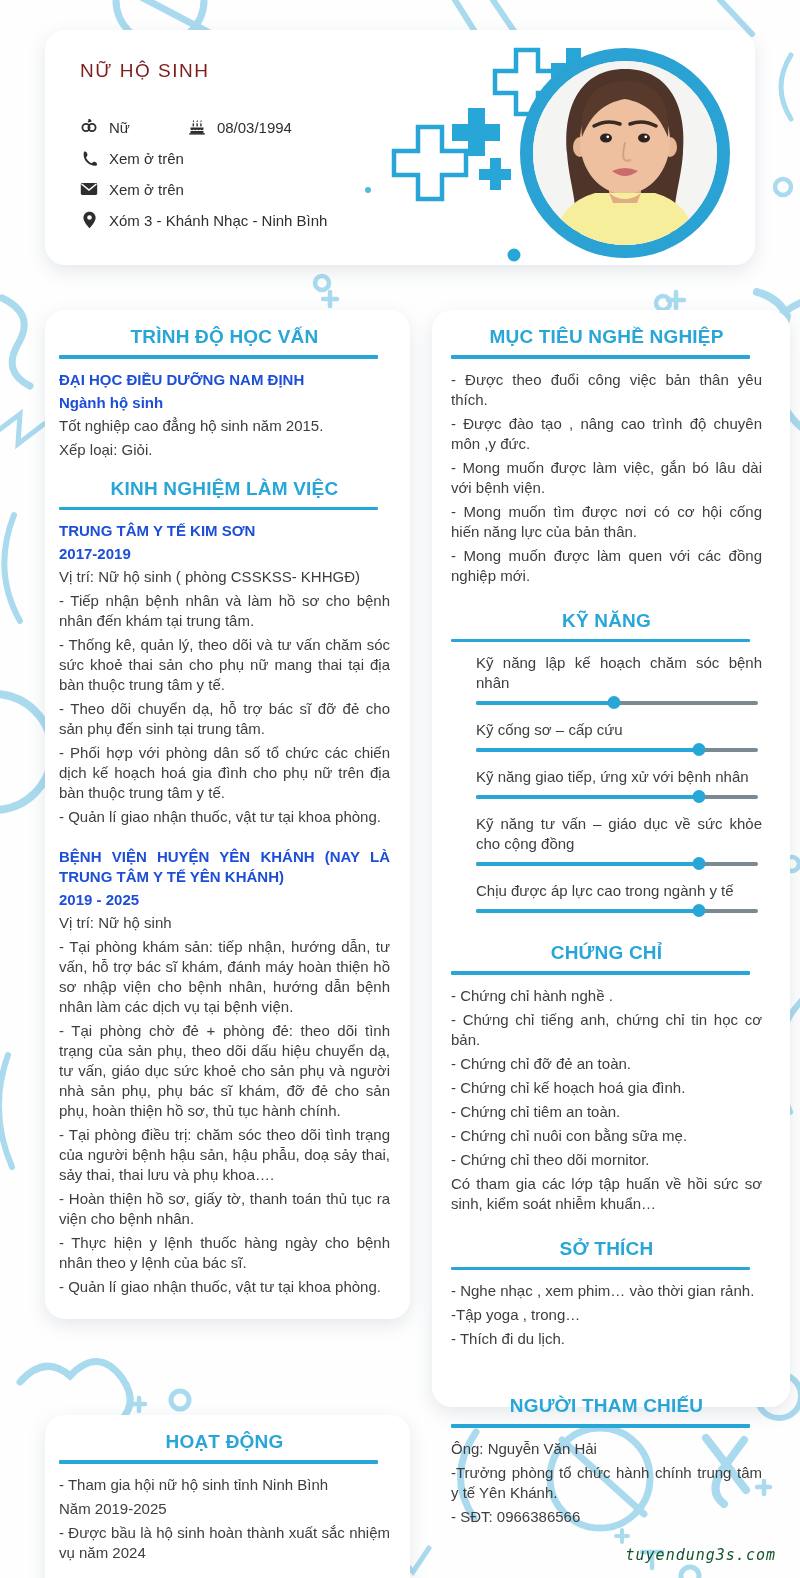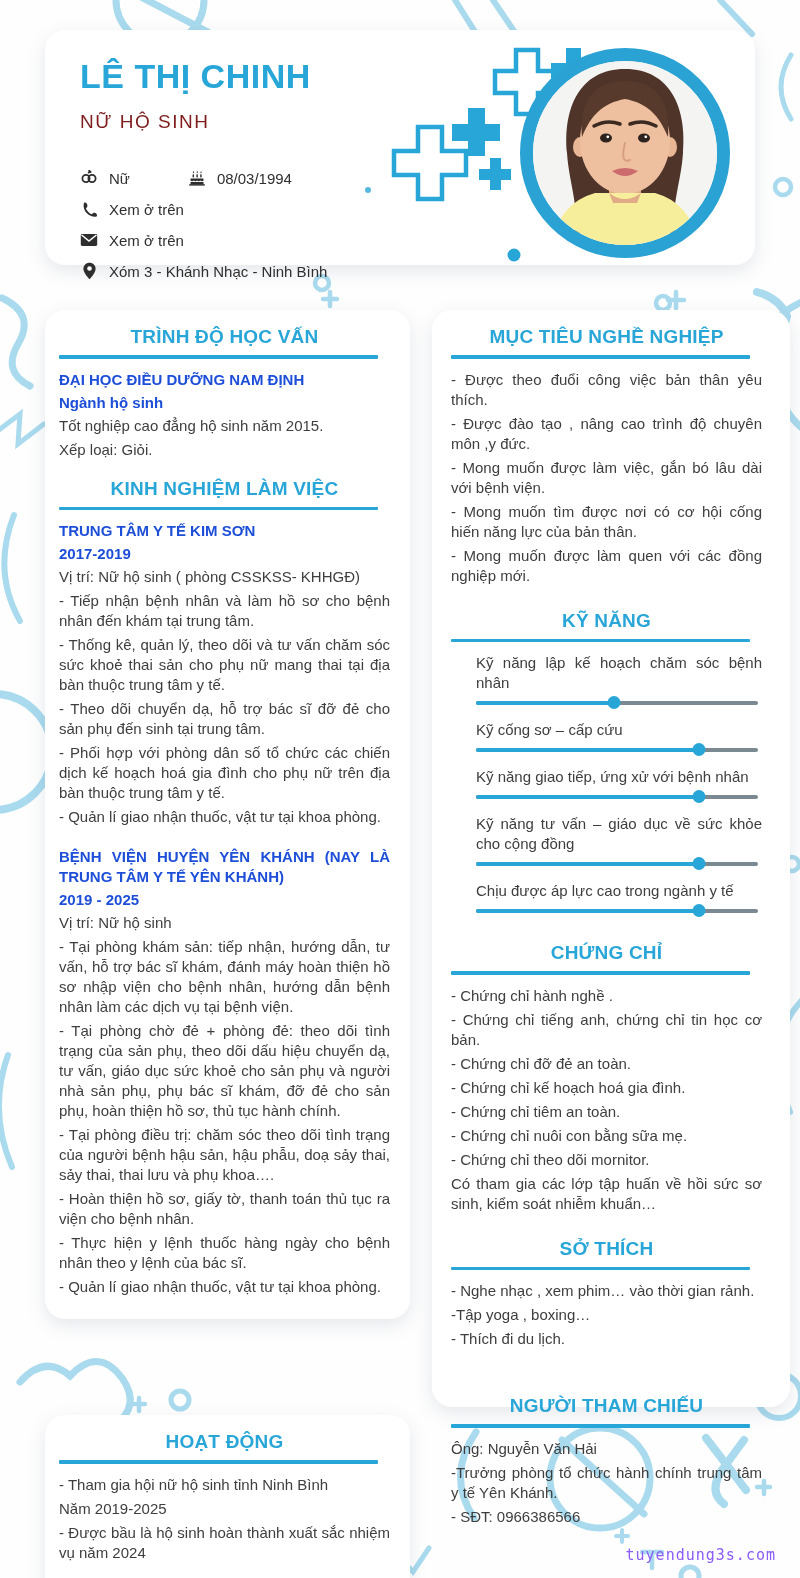--- a/index.html
+++ b/index.html
@@ -62,21 +62,21 @@
   
   .skill { margin-bottom:10px;margin-left:25px; }
   .skill-label { font-size:15px; line-height:20px; text-align:justify; }
   .slider { position:relative; width:282px; height:14px; margin-top:3px; }
   .slider-track { position:absolute; left:0; top:5px; width:100%; height:3.5px; background:var(--slider-track,#7b8a92); border-radius:2px; }
   .slider-fill  { position:absolute; left:0; top:5px; height:3.5px; background:var(--accent,#29a6d8); border-radius:2px; }
   .slider-knob  { position:absolute; top:0; width:13px; height:13px; border-radius:50%; background:var(--accent,#29a6d8); transform:translateX(-50%); }
 
   .watermark {
     position:absolute; right:24px; bottom:14px; z-index:2;
-    font-family:"DejaVu Sans Mono",monospace; font-size:15px; letter-spacing:1px; color:#8b5cf6;
+    font-family:"DejaVu Sans Mono",monospace; font-size:15px; letter-spacing:1px; color:#14532d;font-style:italic;
   }
 </style>
 </head>
 <body>
 
 <div class="page">
 
   <svg class="doodles" width="800" height="1578" viewBox="0 0 800 1578" fill="none" stroke="currentColor" stroke-width="6" stroke-linecap="round">
     <circle cx="160" cy="0" r="44" stroke-width="7"></circle>
     <path d="M120,-14 L208,32" stroke-width="7"></path>
@@ -112,21 +112,20 @@
     <path d="M318,1560 l16,18 l14,-22 M395,1552 l18,20 l16,-24" stroke-width="5"></path>
     <path d="M642,1552 h20 M652,1552 v16" stroke-width="4.5"></path>
     <path d="M622,1530 v12 M616,1536 h12" stroke-width="4"></path>
     <path d="M764,1481 v13 M757,1487 h13" stroke-width="4.5"></path>
     <path d="M657,1354 v12 M651,1360 h12" stroke-width="4"></path>
     <circle cx="302" cy="1548" r="6" stroke-width="4"></circle>
     <circle cx="690" cy="1576" r="9" stroke-width="5"></circle>
   </svg>
 
   <section class="card header-card">
-    <h1 class="cv-name">LÊ THỊ CHINH</h1>
     <div class="cv-title">NỮ HỘ SINH</div>
 
     <div class="info">
       <div class="info-row">
         <div class="info-cell">
           <span class="ico">
             <svg width="18" height="16" viewBox="0 0 18 16">
                 <g fill="none" stroke="#2e2e2e" stroke-width="1.8">
                   <circle cx="6" cy="8.5" r="3.6"></circle>
                   <circle cx="12" cy="8.5" r="3.6"></circle>
@@ -335,21 +334,21 @@
         <p class="para">- Chứng chỉ theo dõi mornitor.</p>
         <p class="para">Có tham gia các lớp tập huấn về hồi sức sơ sinh, kiểm soát nhiễm khuẩn…</p>
       </div>
 
     <div class="gap-md"></div>
     <h2 class="sec">SỞ THÍCH</h2>
     <div class="rule"></div>
     <div>
 
     <p class="para">- Nghe nhạc , xem phim… vào thời gian rảnh.</p>
-        <p class="para">-Tập yoga , boxing…</p>
+        <p class="para">-Tập yoga , trong…</p>
         <p class="para">- Thích đi du lịch.</p>
       </div>
 
     <div class="gap-lg"></div>
     <h2 class="sec">NGƯỜI THAM CHIẾU</h2>
     <div class="rule"></div>
     <div>
 
     <p class="para">Ông: Nguyễn Văn Hải</p>
         <p class="para">-Trưởng phòng tổ chức hành chính trung tâm y tế Yên Khánh.</p>

